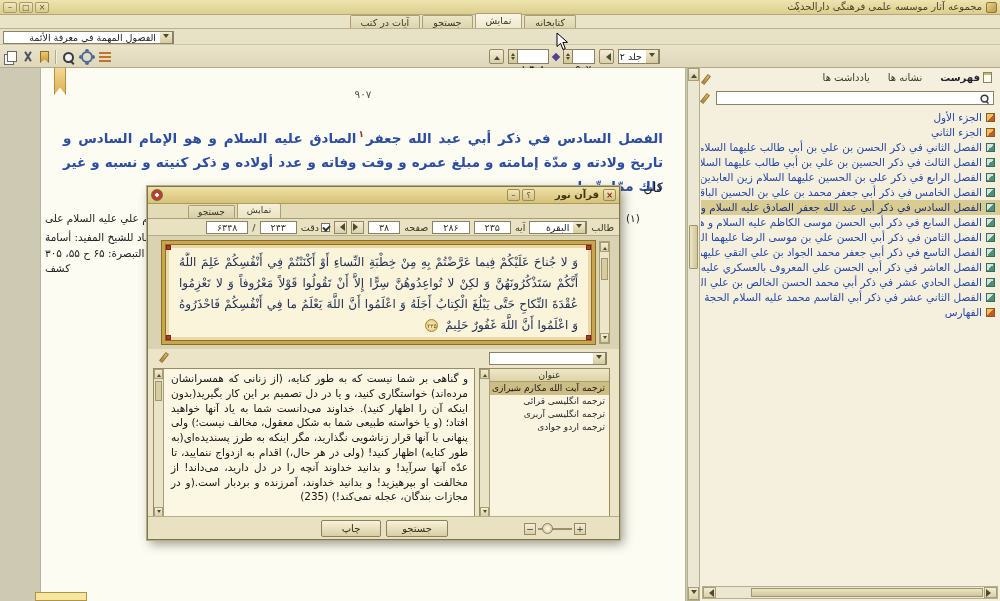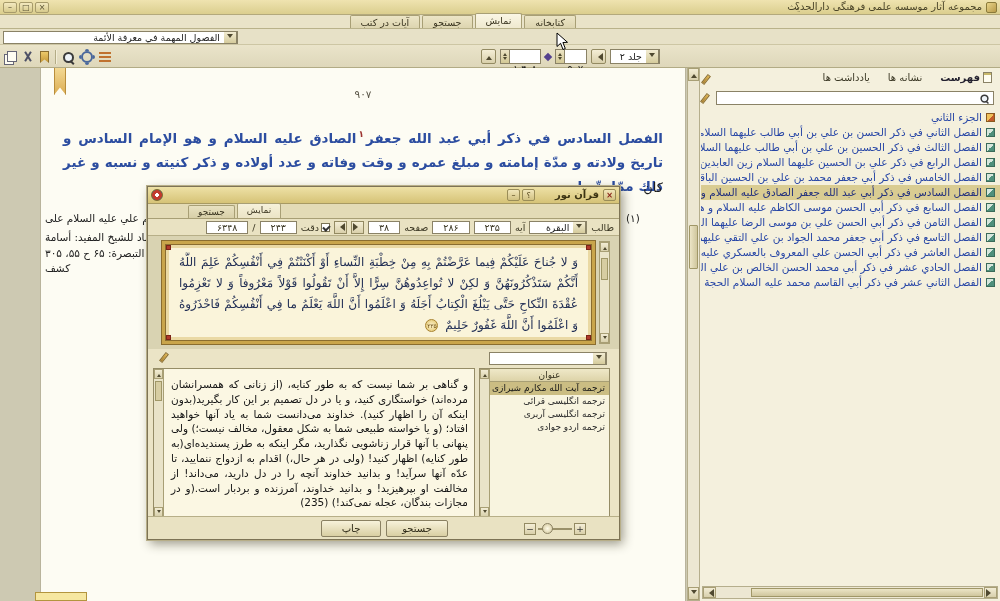--- a/index.html
+++ b/index.html
@@ -22,28 +22,28 @@
   .main-tabs{position:absolute;right:424px;bottom:0;display:flex;align-items:flex-end}
   .tab{height:13px;padding:1px 10px 0;font-size:9.5px;color:#3a3520;white-space:nowrap;
     background:linear-gradient(#ece5c6,#ddd5b0);border:1px solid #a89f75;border-bottom:none;border-radius:2px 2px 0 0;margin-left:2px}
   .tab.active{height:15px;background:linear-gradient(#faf6e4,#efe9cf);position:relative;z-index:2}
 
   
   .row3{position:absolute;top:29px;left:0;right:0;height:16px;background:#e7e1c7;border-bottom:1px solid #cdc6a4}
   .combo{background:#fff;border:1px solid #8a8266;display:flex;align-items:center;font-size:9.5px;color:#222}
   .combo .val{flex:1;padding:0 4px;white-space:nowrap;overflow:hidden}
   .combo .dd{width:13px;align-self:stretch;background:linear-gradient(#f2ecd2,#d5cb9c);border-right:1px solid #8a8266;display:flex;align-items:center;justify-content:center}
-  .book-combo{position:absolute;left:auto;right:697px;top:2px;width:235px;height:13px}
+  .book-combo{position:absolute;left:auto;right:697px;top:2px;width:171px;height:13px}
   .book-combo{right:auto;left:3px;direction:rtl}
   .row4{position:absolute;top:45px;left:0;right:0;height:23px;
     background:linear-gradient(#eae4ca,#ded7ba);border-bottom:1px solid #b2ab85}
 
   .pagenav{position:absolute;right:340px;top:4px;height:15px;display:flex;gap:4px;align-items:center}
   .btn-sm{width:15px;height:15px;background:linear-gradient(#f4eed6,#d9d0ab);border:1px solid #938a62;border-radius:2px;display:flex;align-items:center;justify-content:center}
-  .vol-combo{width:50px;height:15px}
+  .vol-combo{width:42px;height:15px}
   .spin{display:flex;align-items:stretch;background:#fff;border:1px solid #8a8266;height:15px;font-size:9.5px;color:#111}
   .spin .v{padding:12px 3px;line-height:13px;white-space:nowrap}
   .spin .sp{width:9px;background:linear-gradient(#ece4c4,#d3c996);border-right:1px solid #8a8266;display:flex;flex-direction:column;align-items:center;justify-content:center;gap:1px}
   .diamond{width:6px;height:6px;background:#54418e;transform:rotate(45deg)}
 
   .icons-right{position:absolute;left:4px;top:4px;height:16px;display:flex;gap:6px;align-items:center;direction:ltr}
   .divider-v{width:1px;height:14px;background:#b3ac86;box-shadow:1px 0 0 #f4efd9}
 
   
   .tri{width:0;height:0;display:inline-block}
@@ -159,21 +159,21 @@
   .dlist-header{height:13px;background:linear-gradient(#efe8c8,#ddd3a8);border-bottom:1px solid #a89f75;
     font-size:9px;line-height:12px;text-align:center;color:#3a3623;margin-left:10px}
   .drow{height:13px;line-height:13px;font-size:9px;color:#2a2a2a;padding-right:4px;white-space:nowrap;overflow:hidden;margin-left:10px}
   .drow.sel{background:#cbbd83;color:#171717}
   .dlist-sb{position:absolute;left:0;top:0;bottom:0;width:10px;background:#e9e3c8;border-right:1px solid #a89f75}
   .mini-btn{position:absolute;left:0;right:0;height:10px;background:linear-gradient(#f2ecd4,#d8d0ac);border:1px solid #a89f75;display:flex;align-items:center;justify-content:center}
 
   .dtext{position:absolute;top:181px;left:5px;width:322px;height:150px;background:#fbf7e3;border:1px solid #958c66}
   .dtext-sb{position:absolute;left:0;top:0;bottom:0;width:10px;background:#e9e3c8;border-right:1px solid #a89f75}
   .dts-thumb{position:absolute;left:1px;right:1px;top:12px;height:20px;background:#d7cda2;border:1px solid #a09767}
-  .dtext-body{position:absolute;right:0;left:11px;top:0;bottom:0;padding:8px 6px;font-size:10.5px;line-height:14.8px;color:#141414;text-align:justify;overflow:hidden}
+  .dtext-body{position:absolute;right:0;left:11px;top:0;bottom:0;padding:2px 6px;font-size:10.5px;line-height:14.8px;color:#141414;text-align:justify;overflow:hidden}
 
   .dbottom{position:absolute;left:0;right:0;bottom:0;height:23px;background:#e9e2c2;border-top:1px solid #b7af88}
   .dbtn{position:absolute;top:3px;height:17px;background:linear-gradient(#f7f2da,#d9cfa3);border:1px solid #8a8162;
     border-radius:2px;font-size:10px;color:#2f2b18;text-align:center;line-height:15px}
   .dbtn-search{left:238px;width:62px}
   .dbtn-print{left:173px;width:60px}
   .zoom-btn{position:absolute;top:6px;width:12px;height:12px;background:linear-gradient(#f4eed6,#d9d0ab);border:1px solid #938a62;
     font-size:9px;line-height:10px;text-align:center;color:#333}
   .z-minus{left:376px}.z-plus{left:426px}
   .z-track{position:absolute;left:390px;top:11px;width:34px;height:2px;background:#9a916a}
@@ -294,32 +294,34 @@
     </span>
   </div>
   <span class="ic ic-pencil sb-pin"></span>
   <div class="sb-search">
     <span class="ic ic-search small"></span>
     <span class="ph"></span>
   </div>
   <span class="ic ic-pencil sb-edit"></span>
 
   <div class="tree">
+    <div class="titem"><span class="bk bk-juz"></span><span>الجزء الأول</span></div>
     <div class="titem"><span class="bk bk-juz"></span><span>الجزء الثاني</span></div>
     <div class="titem"><span class="bk bk-ch"></span><span>الفصل الثاني في ذكر الحسن بن علي بن أبي طالب عليهما السلام و هو الإمام الث</span></div>
     <div class="titem"><span class="bk bk-ch"></span><span>الفصل الثالث في ذكر الحسين بن علي بن أبي طالب عليهما السلام الإمام الثالث</span></div>
     <div class="titem"><span class="bk bk-ch"></span><span>الفصل الرابع في ذكر علي بن الحسين عليهما السلام زين العابدين و هو الإمام ال</span></div>
     <div class="titem"><span class="bk bk-ch"></span><span>الفصل الخامس في ذكر أبي جعفر محمد بن علي بن الحسين الباقر عليهم السلا</span></div>
     <div class="titem sel"><span class="bk bk-ch"></span><span>الفصل السادس في ذكر أبي عبد الله جعفر الصادق عليه السلام و هو الإمام الس</span></div>
     <div class="titem"><span class="bk bk-ch"></span><span>الفصل السابع في ذكر أبي الحسن موسى الكاظم عليه السلام و هو الإمام السابع</span></div>
     <div class="titem"><span class="bk bk-ch"></span><span>الفصل الثامن في ذكر أبي الحسن علي بن موسى الرضا عليهما السلام و هو الإما</span></div>
     <div class="titem"><span class="bk bk-ch"></span><span>الفصل التاسع في ذكر أبي جعفر محمد الجواد بن علي التقي عليهما السلام و هو</span></div>
     <div class="titem"><span class="bk bk-ch"></span><span>الفصل العاشر في ذكر أبي الحسن علي المعروف بالعسكري عليه السلام و هو الإ</span></div>
     <div class="titem"><span class="bk bk-ch"></span><span>الفصل الحادي عشر في ذكر أبي محمد الحسن الخالص بن علي العسكري عليه ا</span></div>
     <div class="titem"><span class="bk bk-ch"></span><span>الفصل الثاني عشر في ذكر أبي القاسم محمد عليه السلام الحجة الخلف الصالح</span></div>
+    <div class="titem"><span class="bk bk-juz"></span><span>الفهارس</span></div>
   </div>
 
   <div class="hscroll">
     <span class="hs-btn" style="right:0">
         <i class="tri t-r"></i>
       </span>
     <span class="hs-thumb"></span>
     <span class="hs-btn" style="left:0">
         <i class="tri t-l"></i>
       </span>

